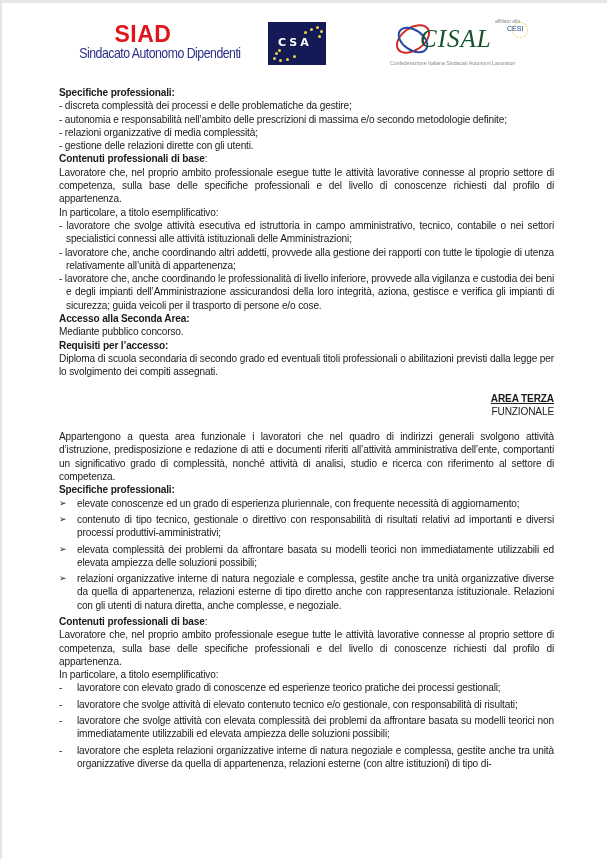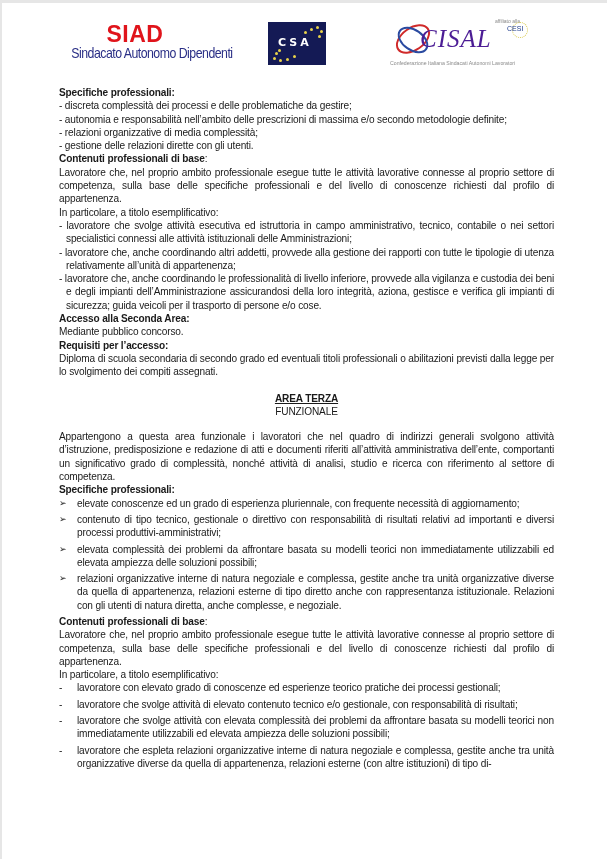--- a/index.html
+++ b/index.html
@@ -8,42 +8,42 @@
       background: #e6e6e6;
       font-family: "Liberation Sans", sans-serif;
     }
     .page {
       position: absolute; left: 2px; top: 3px; width: 605px; height: 856px;
       background: #ffffff;
     }
     .header {
       position: absolute; left: 0; top: 8px; width: 605px; height: 62px;
     }
-    .logo-siad { position: absolute; left: 58px; top: 12px; width: 150px; text-align: center; }
+    .logo-siad { position: absolute; left: 66px; top: 12px; width: 150px; text-align: center; }
     .siad-title {
       color: #e0141b; font-weight: bold; font-size: 23px; line-height: 22px;
       letter-spacing: 0.5px; font-family: "Liberation Sans", sans-serif;
     }
     .siad-sub {
       color: #2a2f86; font-size: 14.5px; line-height: 17px; letter-spacing: -0.6px;
       transform: scaleX(0.85); transform-origin: center; white-space: nowrap;
       font-family: "Liberation Sans Narrow", "Liberation Sans", sans-serif;
     }
     .logo-csa {
       position: absolute; left: 266px; top: 11px; width: 58px; height: 43px;
       background: #141a55; box-sizing: border-box; padding-left: 22px;
     }
     .csa-text {
       position: absolute; left: 10px; top: 14px; color: #ffffff; font-weight: bold;
       font-size: 11px; letter-spacing: 3px; font-family: "DejaVu Sans", sans-serif;
     }
     .csa-star { position: absolute; width: 3px; height: 3px; background: #e8d24a; border-radius: 50%; }
     .logo-cisal { position: absolute; left: 388px; top: 6px; width: 140px; height: 55px; }
     .cisal-text {
-      position: absolute; left: 30px; top: 8px; color: #4c1d95; font-style: italic;
+      position: absolute; left: 30px; top: 8px; color: #14532d; font-style: italic;
       font-size: 25px; font-family: "Liberation Serif", serif; letter-spacing: 1px;
     }
     .cisal-affil {
       position: absolute; left: 105px; top: 1px; color: #8a8a8a; font-size: 5px;
       font-family: "Liberation Sans", sans-serif; white-space: nowrap;
     }
     .cisal-cesi {
       position: absolute; left: 117px; top: 8px; color: #1d3a8a; font-size: 7px;
       font-family: Liberation Sans, sans-serif;
     }
@@ -67,21 +67,21 @@
     .content {
       position: absolute; left: 57px; top: 83px; width: 495px;
       font-family: "Liberation Sans", sans-serif;
       font-size: 10.1px; line-height: 13.3px; color: #1a1a1a;
       letter-spacing: -0.15px;
     }
     .content p { margin: 0; }
     .bold { font-weight: bold; }
     .just { text-align: justify; }
     .dash-item { padding-left: 7px; text-indent: -7px; text-align: justify; }
-    .center { text-align: center; }
+    .center { text-align: right; }
     .area-title { font-weight: bold; text-decoration: underline; margin-top: 10px; }
     .gap { height: 12px; }
     .arrow-list, .dash-list2 { margin: 0; padding: 0; list-style: none; }
     .arrow-item, .dash2-item {
       position: relative; padding-left: 18px; text-align: justify; margin-bottom: 3px;
     }
     .arrow-item .bullet, .dash2-item .bullet {
       position: absolute; left: 0; top: 0; width: 14px;
     }
     .arrow-item .bullet { font-size: 9px; }

